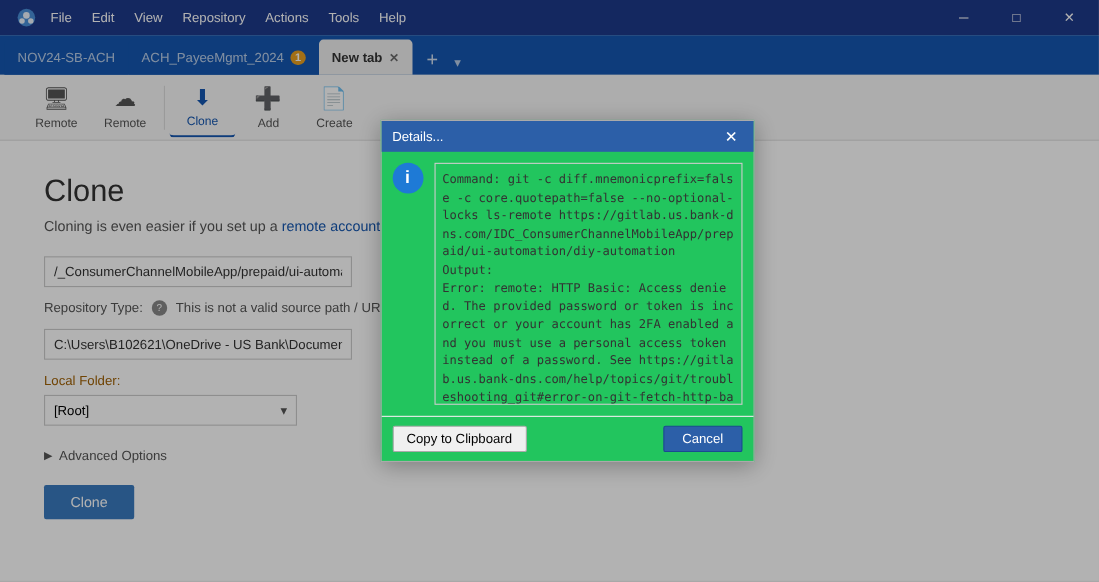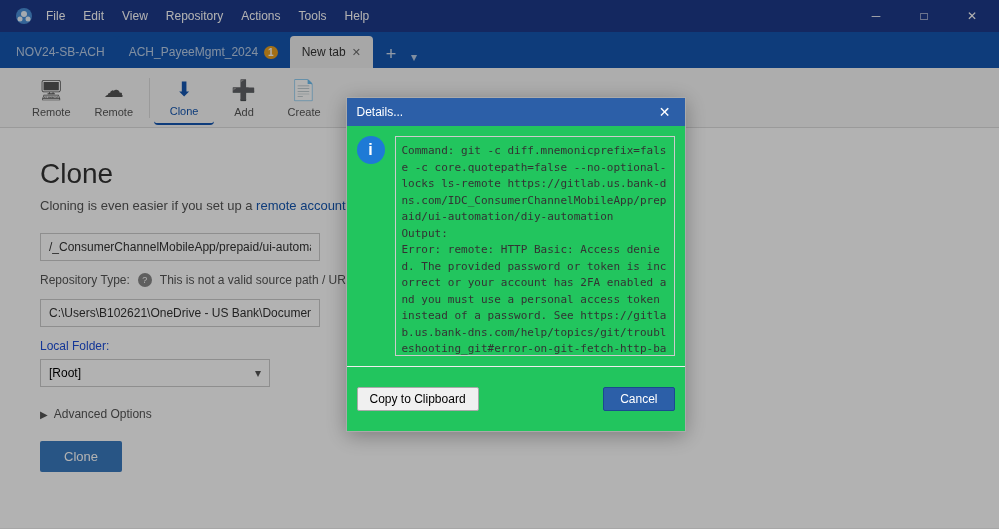--- a/index.html
+++ b/index.html
@@ -66,20 +66,21 @@
       color: rgba(255,255,255,0.7);
       display: flex; align-items: center; gap: 6px;
       font-size: 12px;
       cursor: pointer;
       border-radius: 4px 4px 0 0;
       min-width: 80px;
     }
     .tab.active {
       background: #f0f0f0;
       color: #333;
+      font-weight: bold;
     }
     .tab-close {
       font-size: 11px; opacity: 0.7; cursor: pointer;
     }
     .tab-count {
       background: #e8a020;
       color: white;
       font-size: 10px;
       padding: 1px 4px;
       border-radius: 8px;
@@ -184,21 +185,21 @@
       cursor: pointer;
     }
     .details-link {
       color: #1557b0;
       cursor: pointer;
       text-decoration: underline;
     }
 
     .local-folder-label {
       font-size: 12px;
-      color: #1d4ed8;
+      color: #a16207;
       margin-bottom: 6px;
     }
     .folder-select {
       width: 230px;
       height: 28px;
       border: 1px solid #ccc;
       padding: 0 8px;
       font-size: 12px;
       display: flex; align-items: center; justify-content: space-between;
       cursor: pointer;
@@ -286,21 +287,21 @@
       border: 1px solid #ccc;
       padding: 6px;
       font-size: 11px;
       color: #333;
       font-family: 'Consolas', monospace;
       line-height: 1.5;
       white-space: pre-wrap;
       word-break: break-all;
     }
     .modal-footer {
-      padding: 20px 10px;
+      padding: 8px 10px;
       display: flex;
       justify-content: space-between;
       border-top: 1px solid #eee;
     }
     .btn-copy {
       background: #f0f0f0;
       border: 1px solid #aaa;
       padding: 4px 12px;
       cursor: pointer;
       font-size: 12px;

